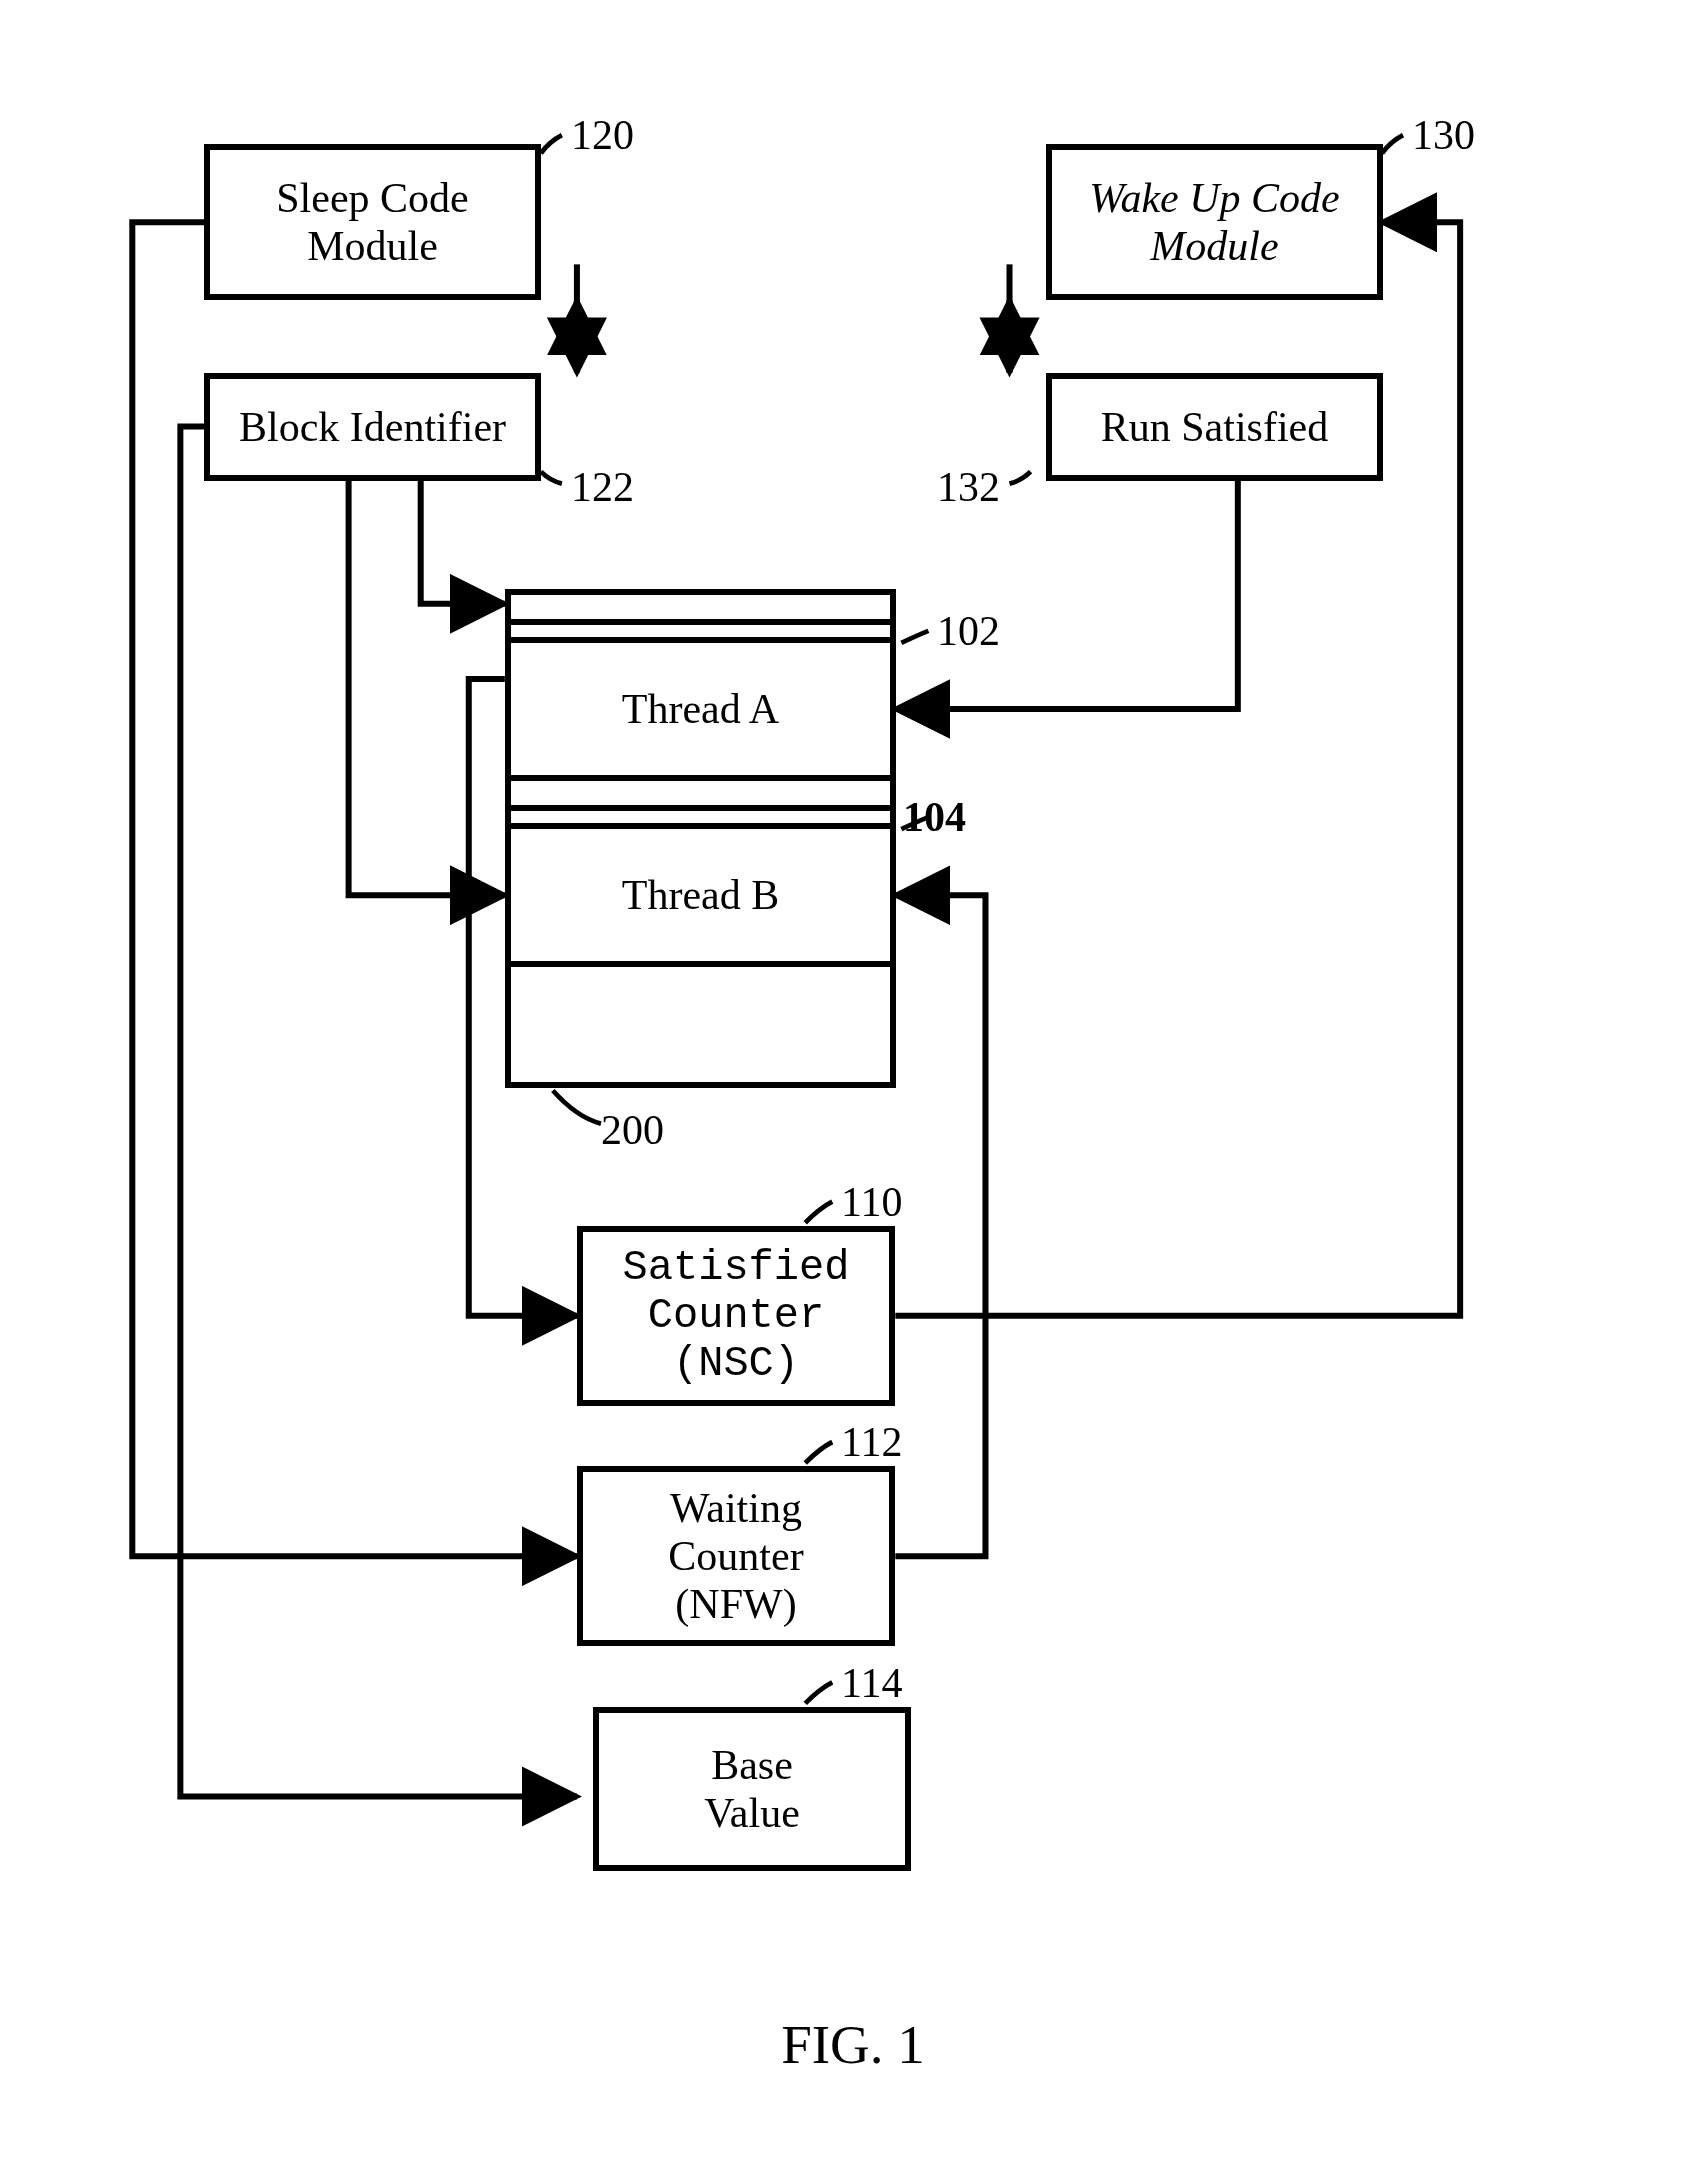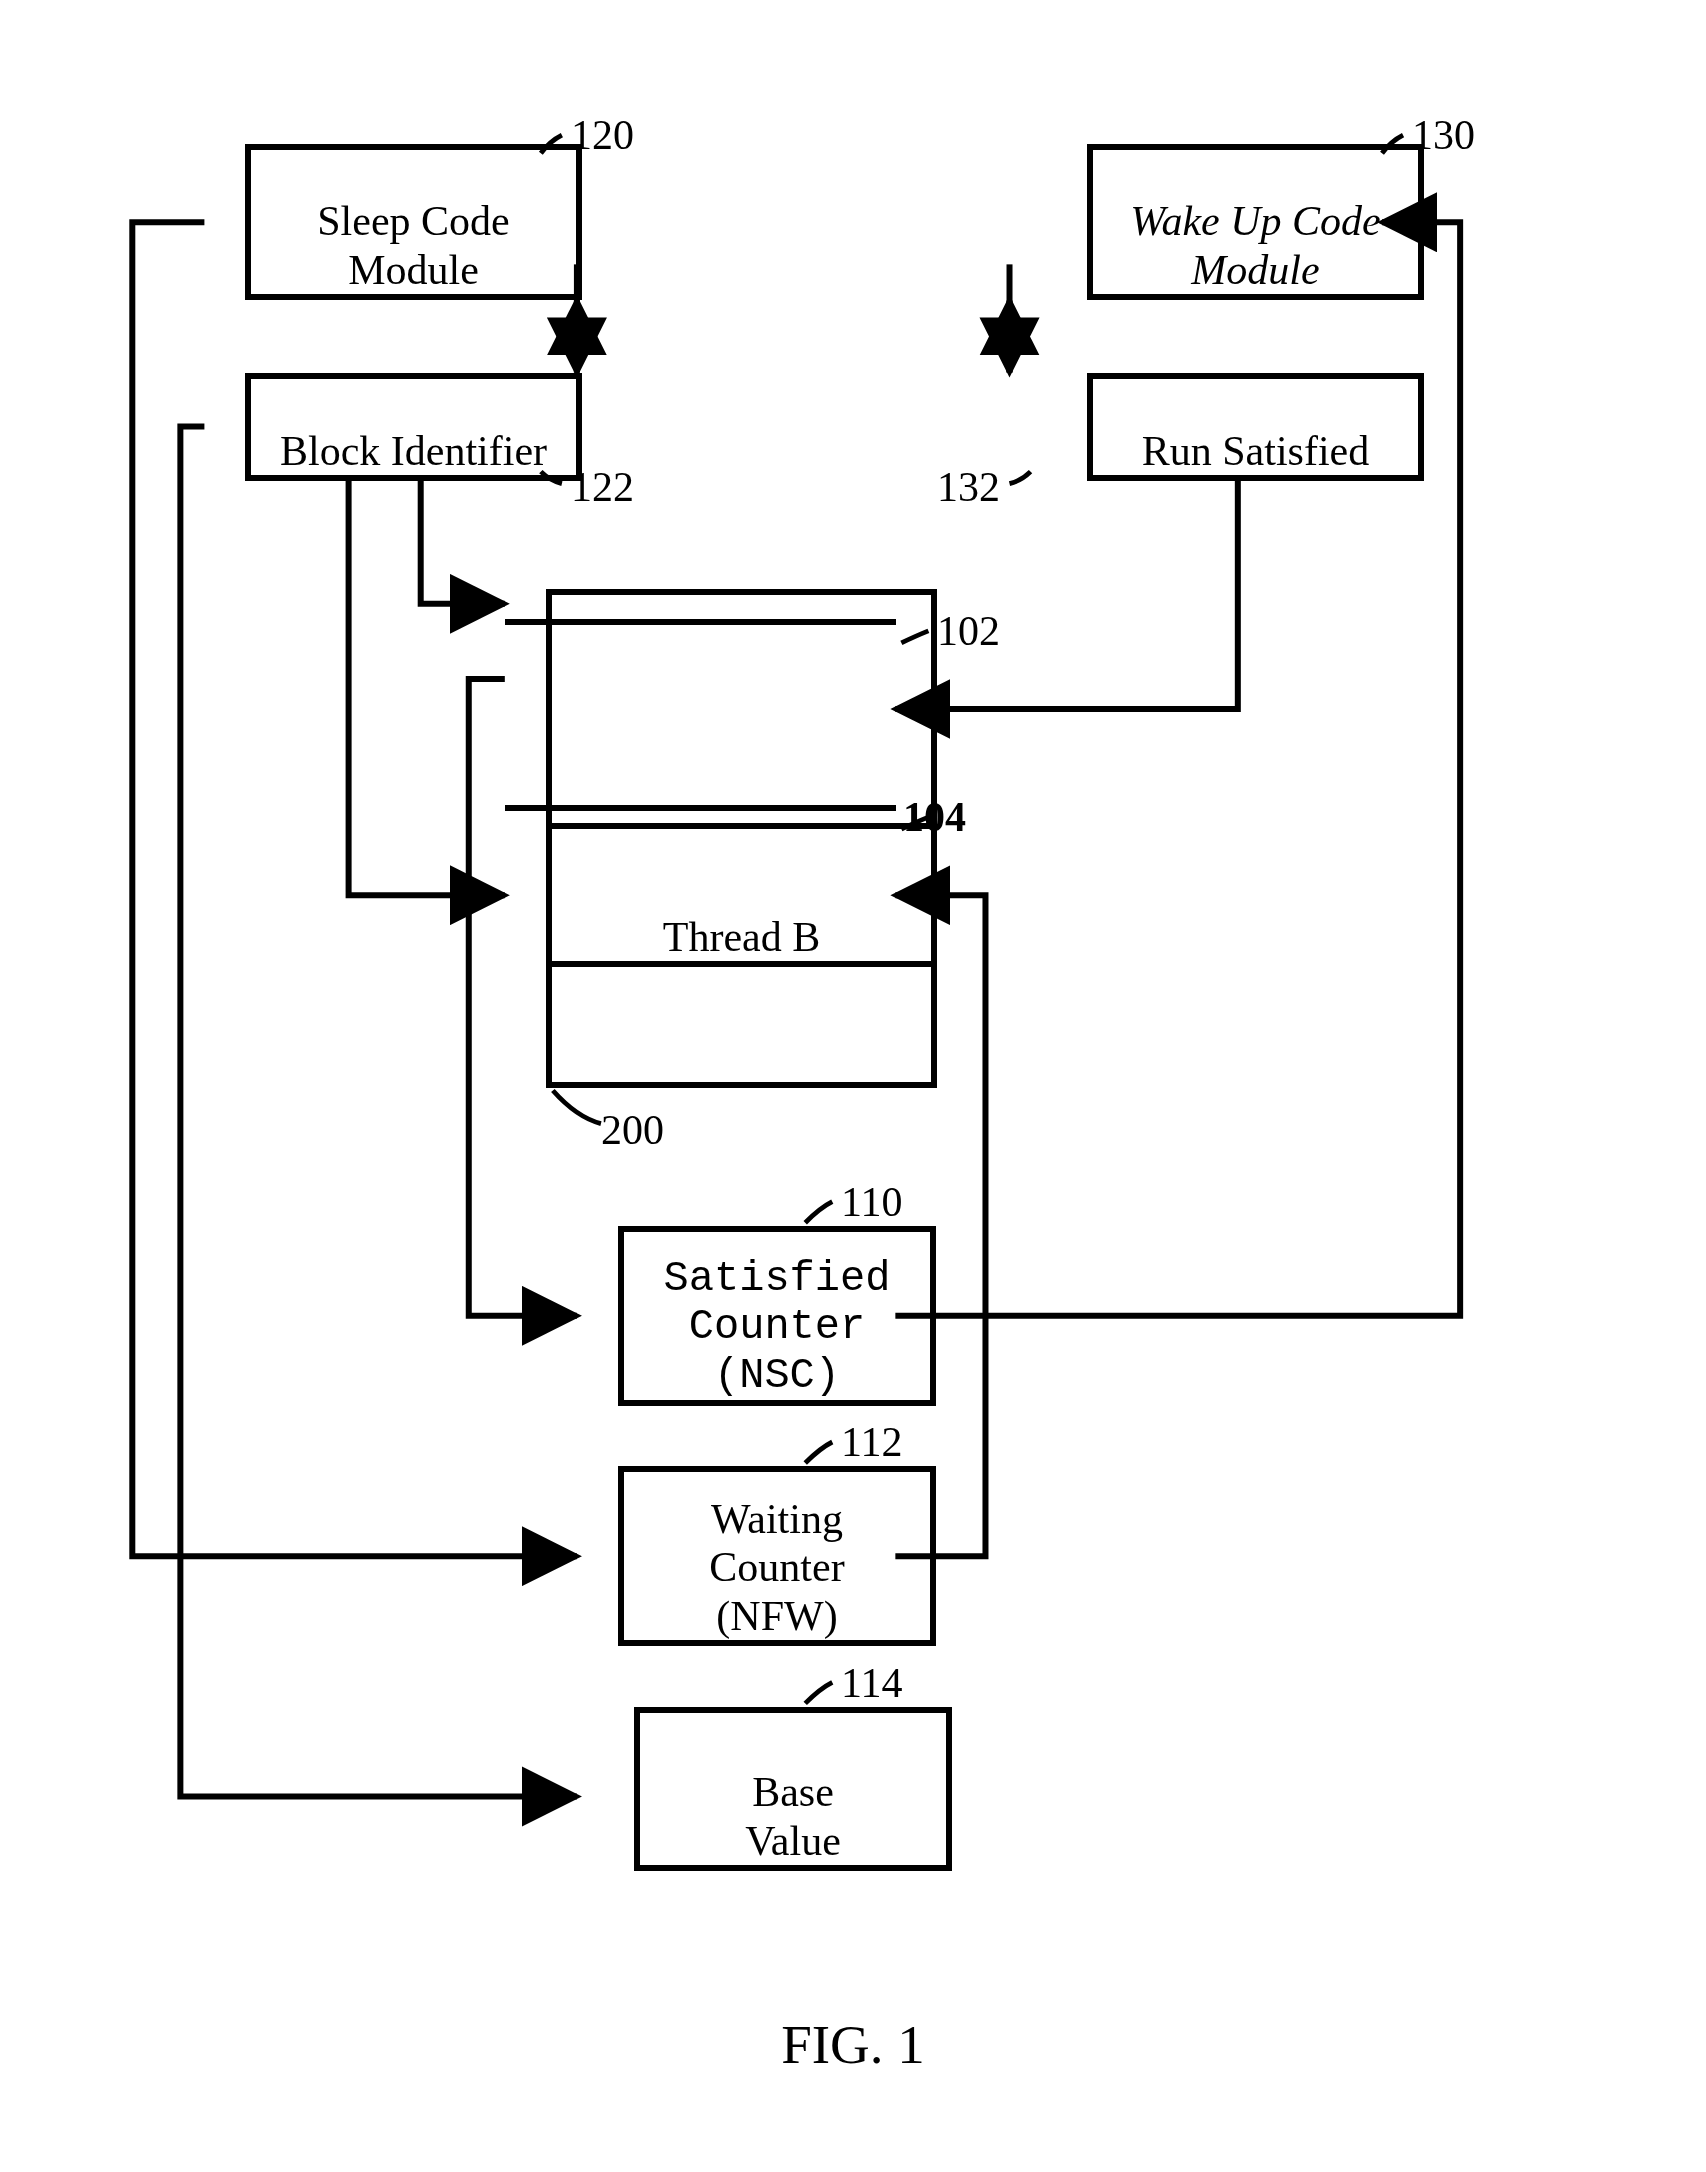--- a/index.html
+++ b/index.html
@@ -12,27 +12,26 @@
     position: relative;
     width: 1706px;
     height: 2172px;
     background: #ffffff;
   }
   .box {
     position: absolute;
     border: 6px solid #000;
     box-sizing: border-box;
     display: flex;
-    align-items: flex-end;
+    align-items: center;
     justify-content: center;
     text-align: center;
     font-size: 42px;
     line-height: 1.15;
     background: #ffffff;
-    margin-left: 41px;
   }
   .hline {
     position: absolute;
     height: 6px;
     background: #000;
   }
   .label {
     position: absolute;
     font-size: 42px;
   }
@@ -52,20 +51,23 @@
 </style>
 </head>
 <body>
 
 <div class="canvas">
 
   <div class="box" style="left:505px; top:589px; width:391px; height:499px;"></div>
 
   <div class="hline" style="left:505px; top:619px; width:391px;"></div>
 
+  <div class="box" style="left:505px; top:637px; width:391px; height:144px;">
+    <span>Thread A</span>
+  </div>
 
   <div class="hline" style="left:505px; top:805px; width:391px;"></div>
 
   <div class="box" style="left:505px; top:823px; width:391px; height:144px;">
     <span>Thread B</span>
   </div>
 
   <div class="box" style="left:204px; top:144px; width:337px; height:156px; white-space:pre-line;">
     <span>Sleep Code
 Module</span>

